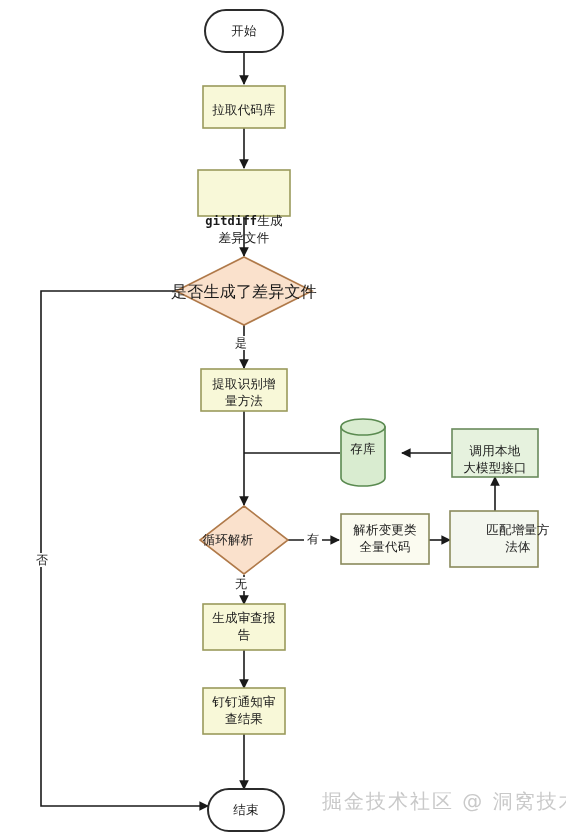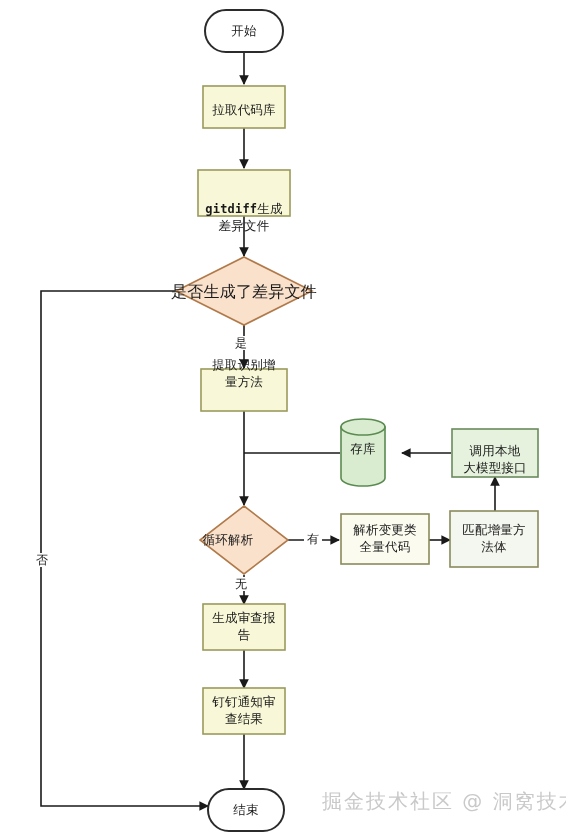--- a/index.html
+++ b/index.html
@@ -134,41 +134,41 @@
 
     <rect x="203" y="688" width="82" height="46" fill="#f8f8d8" stroke="#9a9a5c" stroke-width="1.6"></rect>
 
     <rect x="208" y="789" width="76" height="42" rx="21" ry="21" fill="#ffffff" stroke="#2b2b2b" stroke-width="2"></rect>
   </svg>
 
   <div class="node-label" style="left:205px; top:10px; width:78px; height:42px;">开始</div>
 
   <div class="node-label" style="left:203px; top:86px; width:82px; height:48px;">拉取代码库</div>
 
-  <div class="node-label" style="left:198px; top:176px; width:92px; height:32px; display:block; padding-top:8px; box-sizing:border-box;">
+  <div class="node-label" style="left:198px; top:188px; width:92px; height:32px; display:block; padding-top:8px; box-sizing:border-box;">
     <span class="mono-bold">gitdiff</span><span style="white-space:pre-line;">生成
 差异文件</span>
   </div>
 
   <div class="node-label" style="left:166px; top:277px; width:156px; height:28px; font-size:16px;">是否生成了差异文件</div>
 
-  <div class="node-label" style="left:201px; top:353px; width:86px; height:42px;">提取识别增
+  <div class="node-label" style="left:201px; top:372px; width:86px; height:42px;">提取识别增
 量方法</div>
 
   <div class="node-label" style="left:341px; top:434px; width:44px; height:30px;">存库</div>
 
   <div class="node-label" style="left:452px; top:429px; width:86px; height:61px;">调用本地
 大模型接口</div>
 
   <div class="node-label" style="left:180px; top:528px; width:96px; height:24px;text-align:right;">循环解析</div>
 
   <div class="node-label" style="left:341px; top:514px; width:88px; height:50px;">解析变更类
 全量代码</div>
 
-  <div class="node-label" style="left:450px; top:511px; width:88px; height:56px;">匹配增量方
+  <div class="node-label" style="left:450px; top:511px; width:88px; height:56px;padding-left:24px;">匹配增量方
 法体</div>
 
   <div class="node-label" style="left:203px; top:604px; width:82px; height:46px;text-align:center;">生成审查报
 告</div>
 
   <div class="node-label" style="left:203px; top:688px; width:82px; height:46px;">钉钉通知审
 查结果</div>
 
   <div class="node-label" style="left:208px; top:789px; width:76px; height:42px;">结束</div>
 

